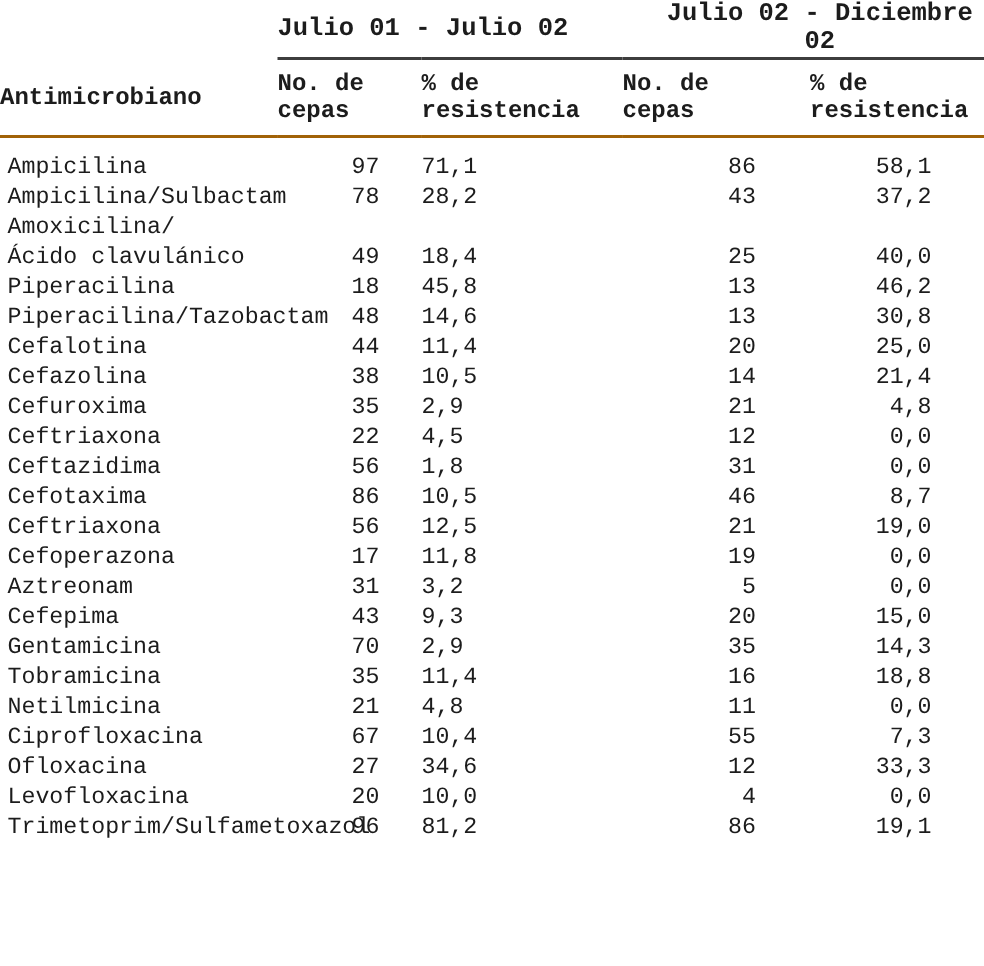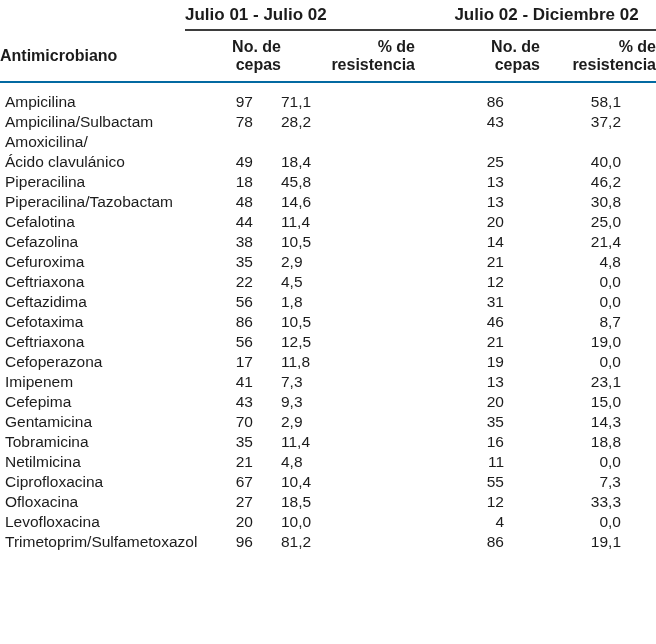--- a/index.html
+++ b/index.html
@@ -1,18 +1,18 @@
 <!DOCTYPE html>
 <html><head>
 <meta charset="utf-8">
 <style>
   html,body{margin:0;padding:0;background:#ffffff;}
   .page{
     width:656px;height:644px;background:#ffffff;overflow:hidden;
-    font-family:Liberation Sans, sans-serif;
+    font-family:Liberation Mono, monospace;
     color:#1c1c1c;
   }
   table.res{
     width:656px;table-layout:fixed;border-collapse:collapse;
   }
   col.c0{width:185px}
   col.c1{width:96px}
   col.c2{width:134px}
   col.c3{width:125px}
   col.c4{width:116px}
@@ -22,24 +22,24 @@
   tr.group-row td{vertical-align:middle;font-weight:bold;font-size:17px;padding:0;}
   td.spacer{border-bottom:none;}
   td.group{border-bottom:2px solid #3d3d3d;}
   td.group.g1{text-align:left;}
   td.group.g2{text-align:center;padding-left:22px;}
 
   
   tr.colhead-row{height:52px;}
   tr.colhead-row th{
     vertical-align:middle;font-weight:bold;font-size:16px;line-height:18px;
-    padding:0;border-bottom:2px solid #0369a1;
+    padding:0;border-bottom:2px solid #a16207;
   }
   th.rowhead{text-align:left;padding-left:4px;font-size:16.5px;}
-  th.num{text-align:right;}
+  th.num{text-align:left;}
   th.h3{padding-left:45px;}
   th.h4{padding-right:14px;}
 
   
   tbody td{
     font-size:15.5px;line-height:20px;vertical-align:bottom;padding:0;
   }
   tbody td.name{text-align:left;padding-left:5px;white-space:pre-line;}
   tbody td.v0{text-align:right;padding-right:28px;}
   tbody td.v1{text-align:left;padding-right:46px;}
@@ -172,25 +172,25 @@
           <td class="v3">19,0</td>
         </tr>
         <tr>
           <td class="name">Cefoperazona</td>
           <td class="v0">17</td>
           <td class="v1">11,8</td>
           <td class="v2">19</td>
           <td class="v3">0,0</td>
         </tr>
         <tr>
-          <td class="name">Imipenem</td>
-          <td class="v0">41</td>
-          <td class="v1">7,3</td>
-          <td class="v2">13</td>
-          <td class="v3">23,1</td>
+          <td class="name">Aztreonam</td>
+          <td class="v0">31</td>
+          <td class="v1">3,2</td>
+          <td class="v2">5</td>
+          <td class="v3">0,0</td>
         </tr>
         <tr>
           <td class="name">Cefepima</td>
           <td class="v0">43</td>
           <td class="v1">9,3</td>
           <td class="v2">20</td>
           <td class="v3">15,0</td>
         </tr>
         <tr>
           <td class="name">Gentamicina</td>
@@ -216,21 +216,21 @@
         <tr>
           <td class="name">Ciprofloxacina</td>
           <td class="v0">67</td>
           <td class="v1">10,4</td>
           <td class="v2">55</td>
           <td class="v3">7,3</td>
         </tr>
         <tr>
           <td class="name">Ofloxacina</td>
           <td class="v0">27</td>
-          <td class="v1">18,5</td>
+          <td class="v1">34,6</td>
           <td class="v2">12</td>
           <td class="v3">33,3</td>
         </tr>
         <tr>
           <td class="name">Levofloxacina</td>
           <td class="v0">20</td>
           <td class="v1">10,0</td>
           <td class="v2">4</td>
           <td class="v3">0,0</td>
         </tr>

